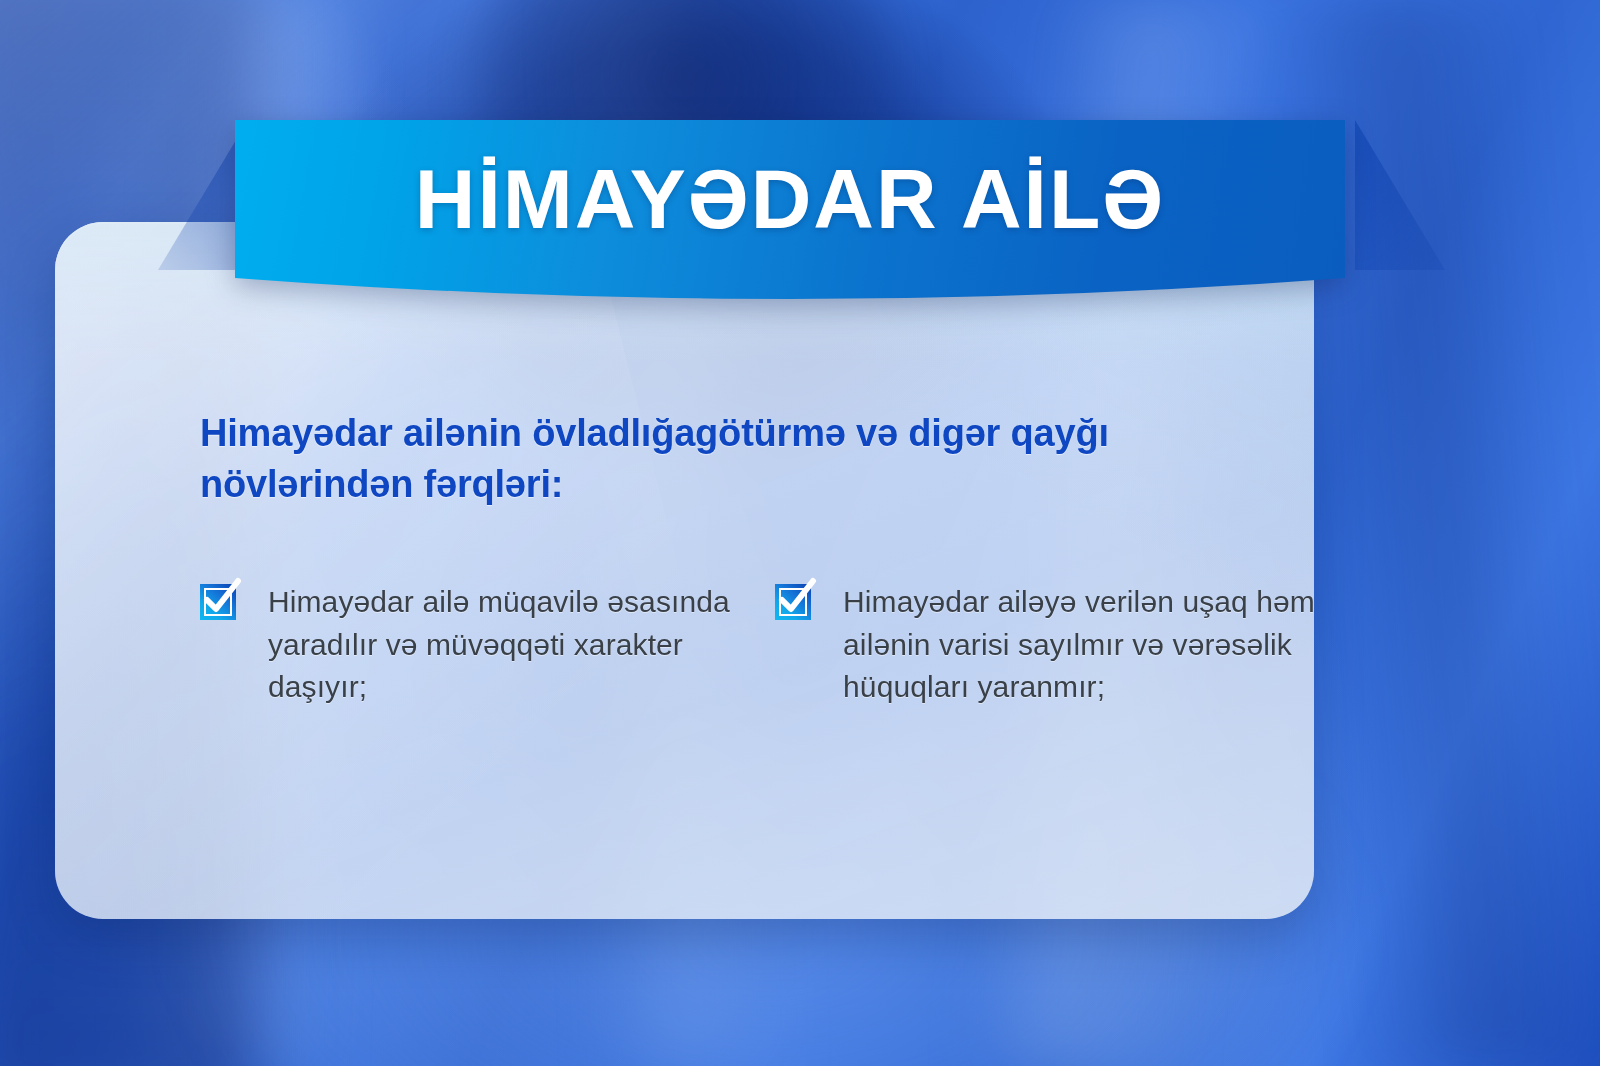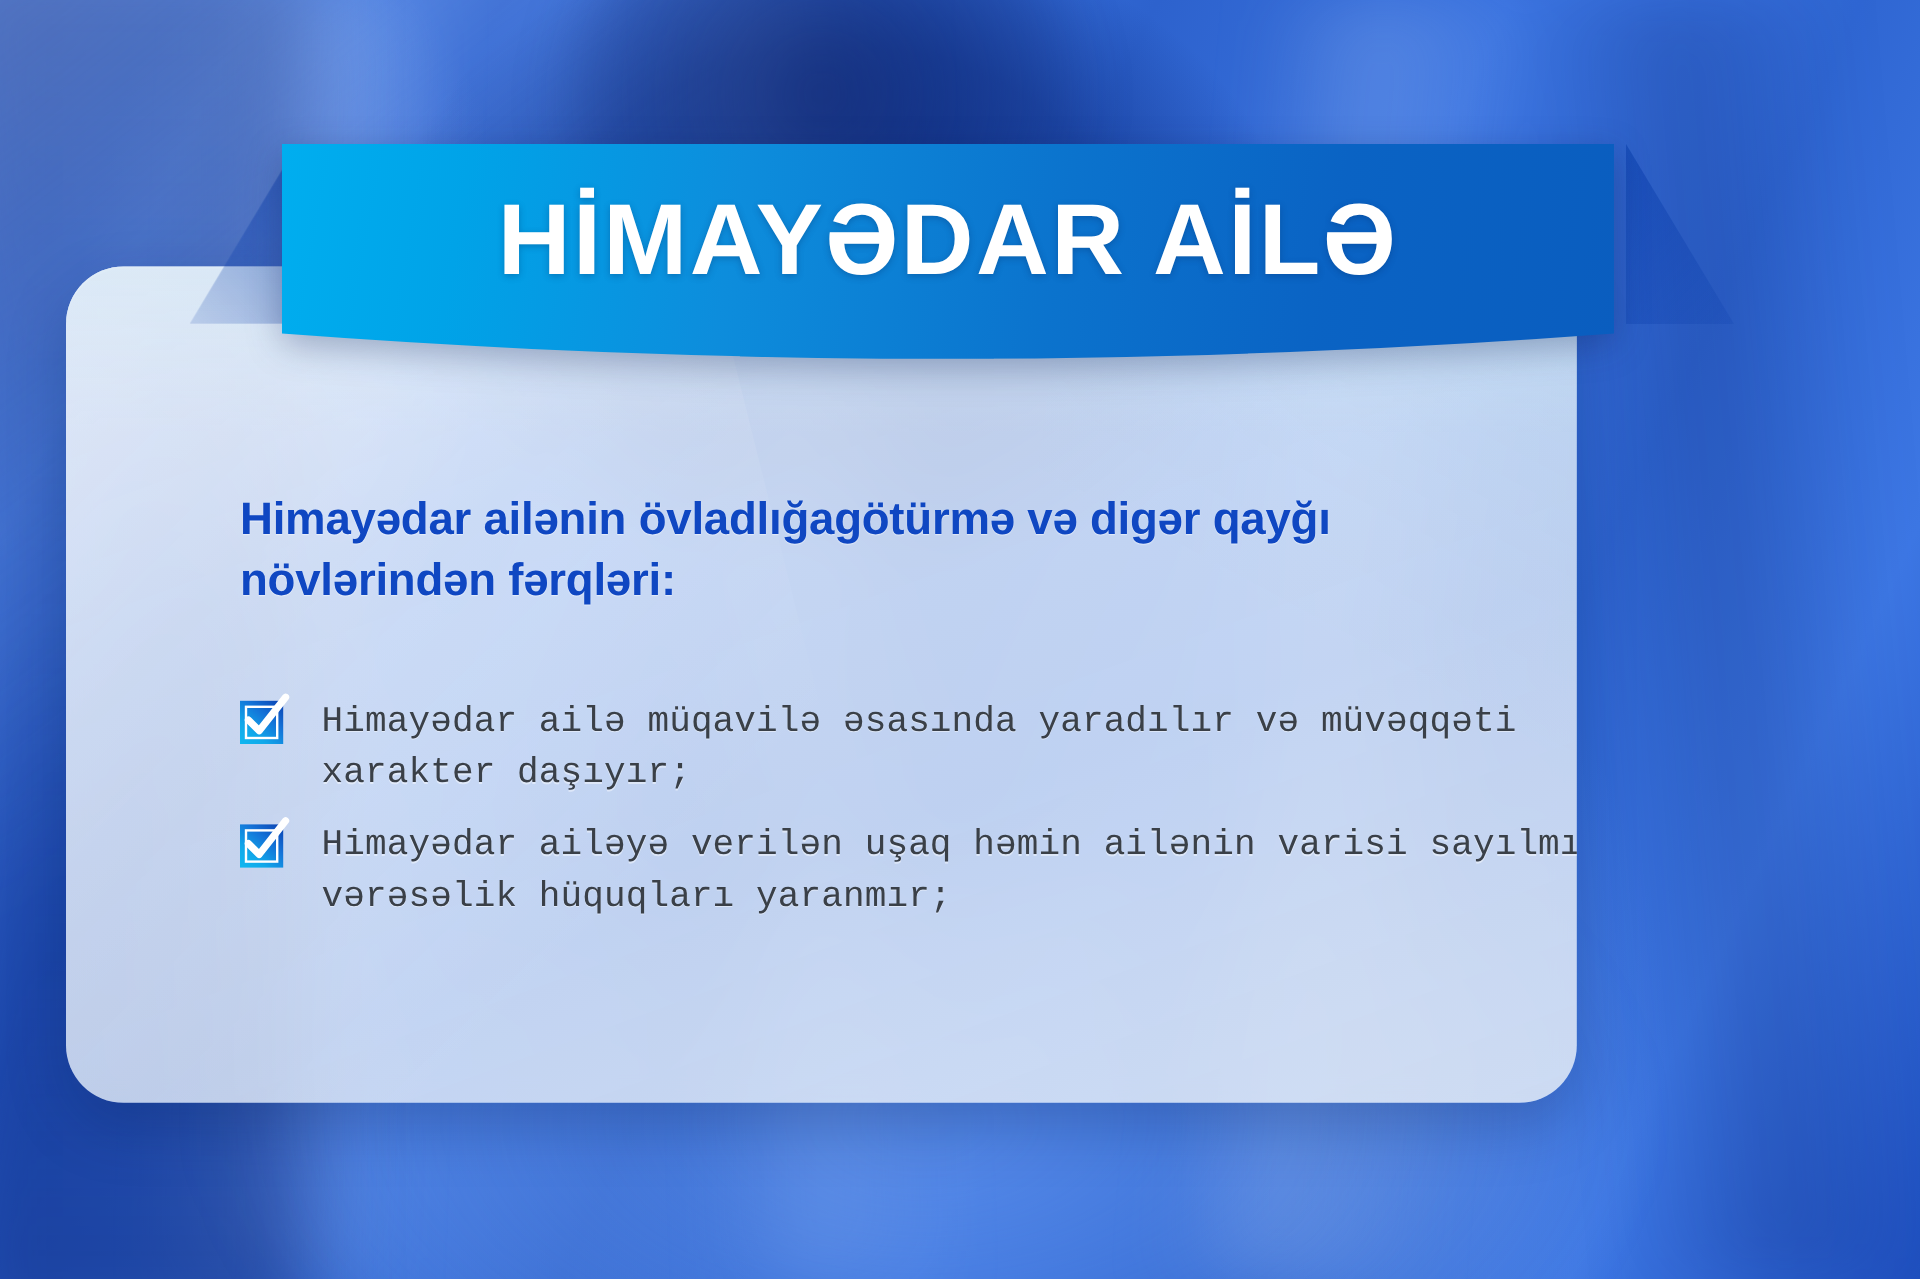--- a/index.html
+++ b/index.html
@@ -179,23 +179,21 @@
     font-size:38px;
     line-height:1.33;
     letter-spacing:-0.2px;
     max-width:1115px;
     text-shadow: 0 1px 1px rgba(255,255,255,0.55);
   }
 
   .bullets {
     margin-top:72px;
     display:flex;
-    flex-direction:column;
     gap:18px;
-    font-family:Liberation Mono, monospace;
   }
 
   .bullet {
     display:flex;
     align-items:flex-start;
     gap:32px;
   }
 
   .cb {
     flex: 0 0 auto;

